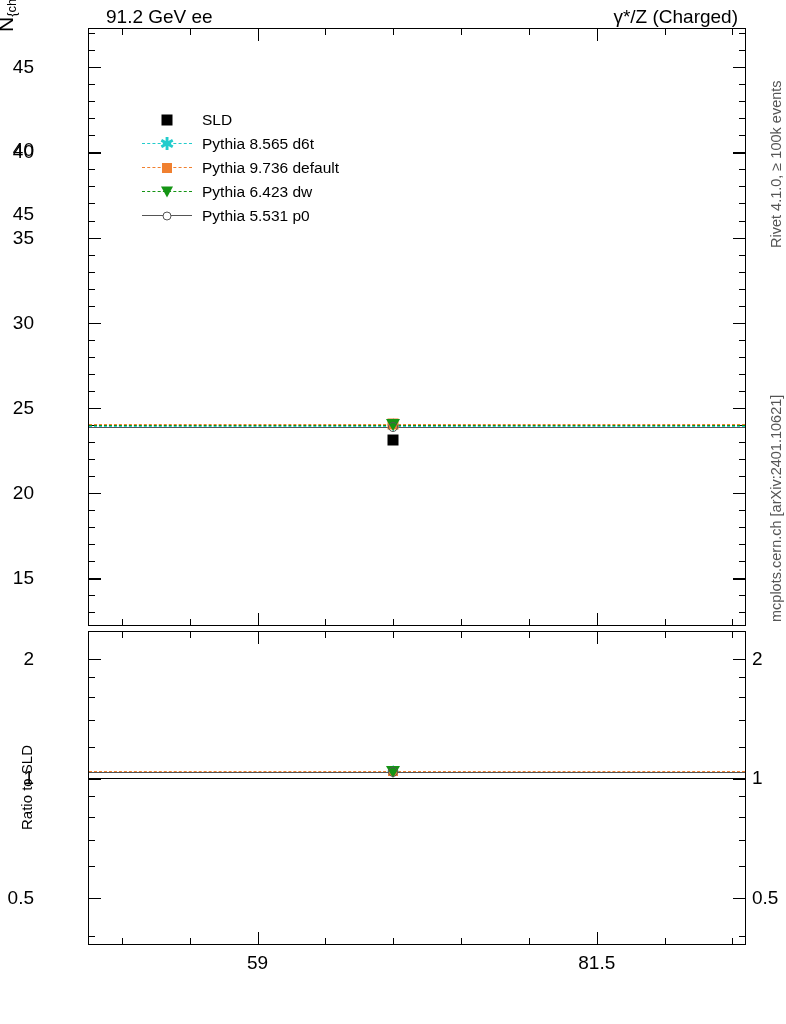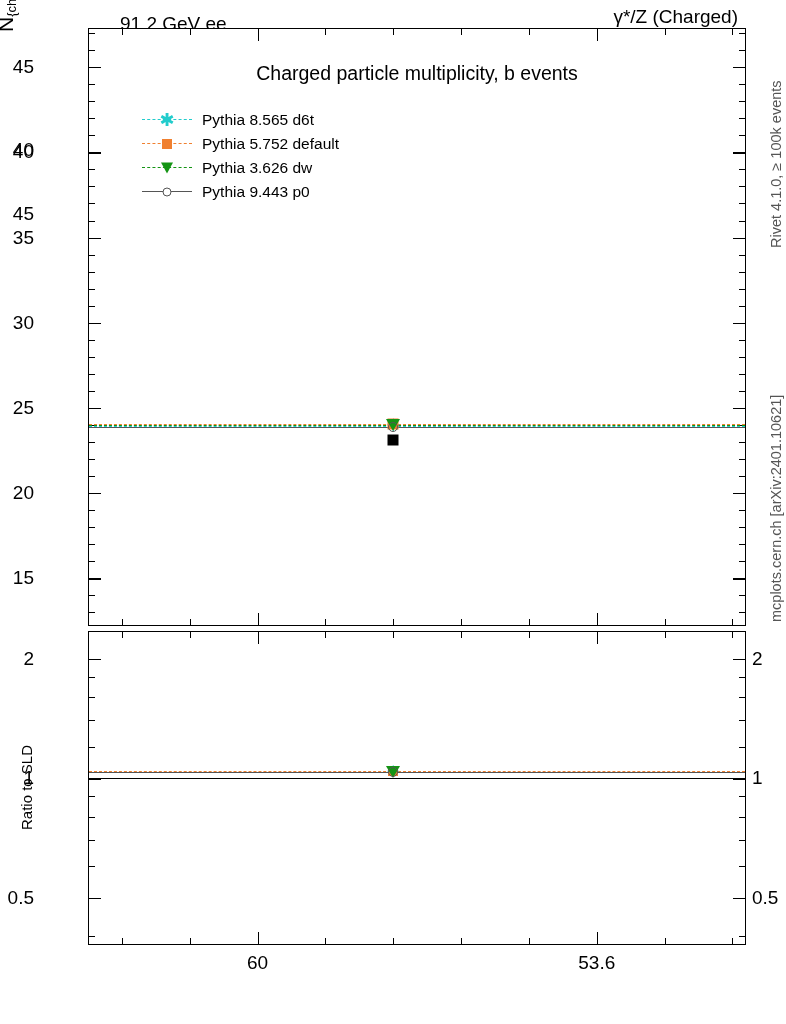--- a/index.html
+++ b/index.html
@@ -22,21 +22,21 @@
     width: 786px; height: 1024px;
   }
 
   
   .hdr {
     position: absolute;
     font-size: 19px;
     color: #000;
     white-space: nowrap;
   }
-  .hdr-left  { left: 120px; top: 6px; margin-top: 7px; }
+  .hdr-left  { left: 106px; top: 6px; }
   .hdr-right { right: 48px; top: 6px; }
 
   
   .frame {
     position: absolute;
     border: 1.3px solid #000;
     box-sizing: border-box;
     background: #fff;
   }
   #main-frame  { left: 88px; top: 28px;  width: 658px; height: 598px; }
@@ -208,60 +208,65 @@
 <div class="plot-root">
 
   <div class="hdr hdr-left">91.2 GeV ee</div>
   <div class="hdr hdr-right">γ*/Z (Charged)</div>
 
   <div class="rside" id="rside-rivet">Rivet 4.1.0, ≥ 100k events</div>
   <div class="rside" id="rside-arxiv">mcplots.cern.ch [arXiv:2401.10621]</div>
 
   <div class="frame" id="main-frame"></div>
 
-  <div id="chart-title">Charged particle multiplicity, b events</div>
 
   <div id="ylabel-main">
     <span>N</span><span class="sub">{charged}</span>
   </div>
 
   <div class="ytick" style="top:214px;">45</div>
   <div class="ytick" style="top:150px;">40</div>
 
   <div class="frame" id="ratio-frame"></div>
   <div id="ylabel-ratio">Ratio to SLD</div>
 
   <div id="legend">
+    <div class="leg-row">
+      <span class="leg-key">
+        <span class="leg-mark m-square"></span>
+      </span>
+      <span class="leg-label">SLD</span>
+    </div>
     <div class="leg-row">
       <span class="leg-key">
         <span class="leg-line" style="border-top:1.6px dashed #22cccc;"></span>
         <span class="leg-mark m-star">✱</span>
       </span>
       <span class="leg-label">Pythia 8.565 d6t</span>
     </div>
     <div class="leg-row">
       <span class="leg-key">
         <span class="leg-line" style="border-top:1.6px dashed #f08030;"></span>
         <span class="leg-mark m-squarefill"></span>
       </span>
-      <span class="leg-label">Pythia 5.752 default</span>
+      <span class="leg-label">Pythia 9.736 default</span>
     </div>
     <div class="leg-row">
       <span class="leg-key">
         <span class="leg-line" style="border-top:1.6px dashed #149414;"></span>
         <span class="leg-mark m-tri"></span>
       </span>
-      <span class="leg-label">Pythia 3.626 dw</span>
+      <span class="leg-label">Pythia 6.423 dw</span>
     </div>
     <div class="leg-row">
       <span class="leg-key">
         <span class="leg-line" style="border-top:1.6px solid #555;"></span>
         <span class="leg-mark m-circle"></span>
       </span>
-      <span class="leg-label">Pythia 9.443 p0</span>
+      <span class="leg-label">Pythia 5.531 p0</span>
     </div>
   </div>
 
 
   <div id="dyn-layer">
       <div class="tick" style="left:88px;top:578.2962962962963px;width:13px;height:1.3px;"></div>
       <div class="tick" style="left:733px;top:578.2962962962963px;width:13px;height:1.3px;"></div>
       <div class="ytick" style="top:578.2962962962963px;">15</div>
       <div class="tick" style="left:88px;top:493.1111111111111px;width:13px;height:1.3px;"></div>
       <div class="tick" style="left:733px;top:493.1111111111111px;width:13px;height:1.3px;"></div>
@@ -334,26 +339,26 @@
       <div class="tick" style="left:88px;top:84.22222222222217px;width:7px;height:1px;"></div>
       <div class="tick" style="left:739px;top:84.22222222222217px;width:7px;height:1px;"></div>
       <div class="tick" style="left:88px;top:50.14814814814815px;width:7px;height:1px;"></div>
       <div class="tick" style="left:739px;top:50.14814814814815px;width:7px;height:1px;"></div>
       <div class="tick" style="left:88px;top:33.111111111111086px;width:7px;height:1px;"></div>
       <div class="tick" style="left:739px;top:33.111111111111086px;width:7px;height:1px;"></div>
       <div class="tick" style="left:257.5876288659796px;top:932px;width:1.3px;height:13px;"></div>
       <div class="tick" style="left:257.5876288659796px;top:631px;width:1.3px;height:13px;"></div>
       <div class="tick" style="left:257.5876288659796px;top:613px;width:1.3px;height:13px;"></div>
       <div class="tick" style="left:257.5876288659796px;top:28px;width:1.3px;height:13px;"></div>
-      <div class="xtick" style="left:257.5876288659796px;">60</div>
+      <div class="xtick" style="left:257.5876288659796px;">59</div>
       <div class="tick" style="left:596.7628865979387px;top:932px;width:1.3px;height:13px;"></div>
       <div class="tick" style="left:596.7628865979387px;top:631px;width:1.3px;height:13px;"></div>
       <div class="tick" style="left:596.7628865979387px;top:613px;width:1.3px;height:13px;"></div>
       <div class="tick" style="left:596.7628865979387px;top:28px;width:1.3px;height:13px;"></div>
-      <div class="xtick" style="left:596.7628865979387px;">53.6</div>
+      <div class="xtick" style="left:596.7628865979387px;">81.5</div>
       <div class="tick" style="left:121.91752577319399px;top:938px;width:1px;height:7px;"></div>
       <div class="tick" style="left:121.91752577319399px;top:631px;width:1px;height:7px;"></div>
       <div class="tick" style="left:121.91752577319399px;top:619px;width:1px;height:7px;"></div>
       <div class="tick" style="left:121.91752577319399px;top:28px;width:1px;height:7px;"></div>
       <div class="tick" style="left:189.75257731959158px;top:938px;width:1px;height:7px;"></div>
       <div class="tick" style="left:189.75257731959158px;top:631px;width:1px;height:7px;"></div>
       <div class="tick" style="left:189.75257731959158px;top:619px;width:1px;height:7px;"></div>
       <div class="tick" style="left:189.75257731959158px;top:28px;width:1px;height:7px;"></div>
       <div class="tick" style="left:325.4226804123675px;top:938px;width:1px;height:7px;"></div>
       <div class="tick" style="left:325.4226804123675px;top:631px;width:1px;height:7px;"></div>

